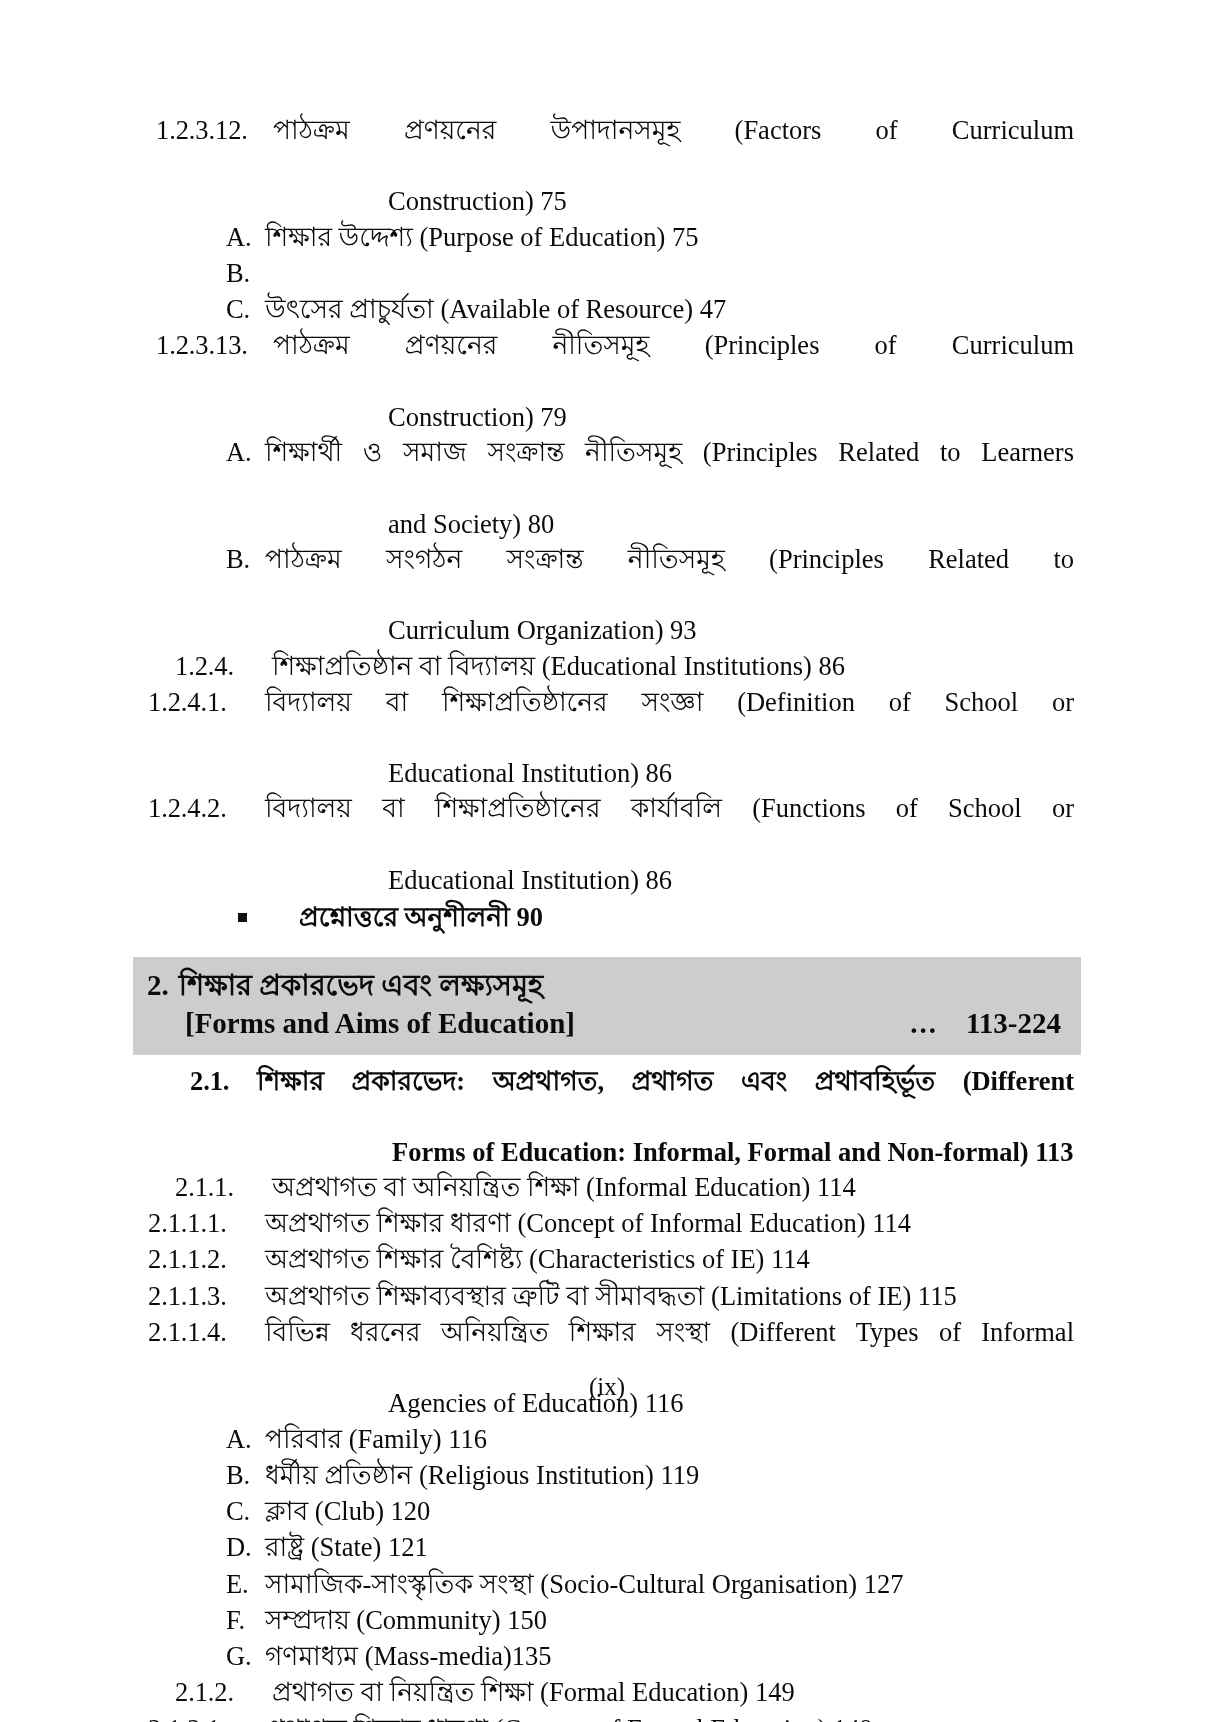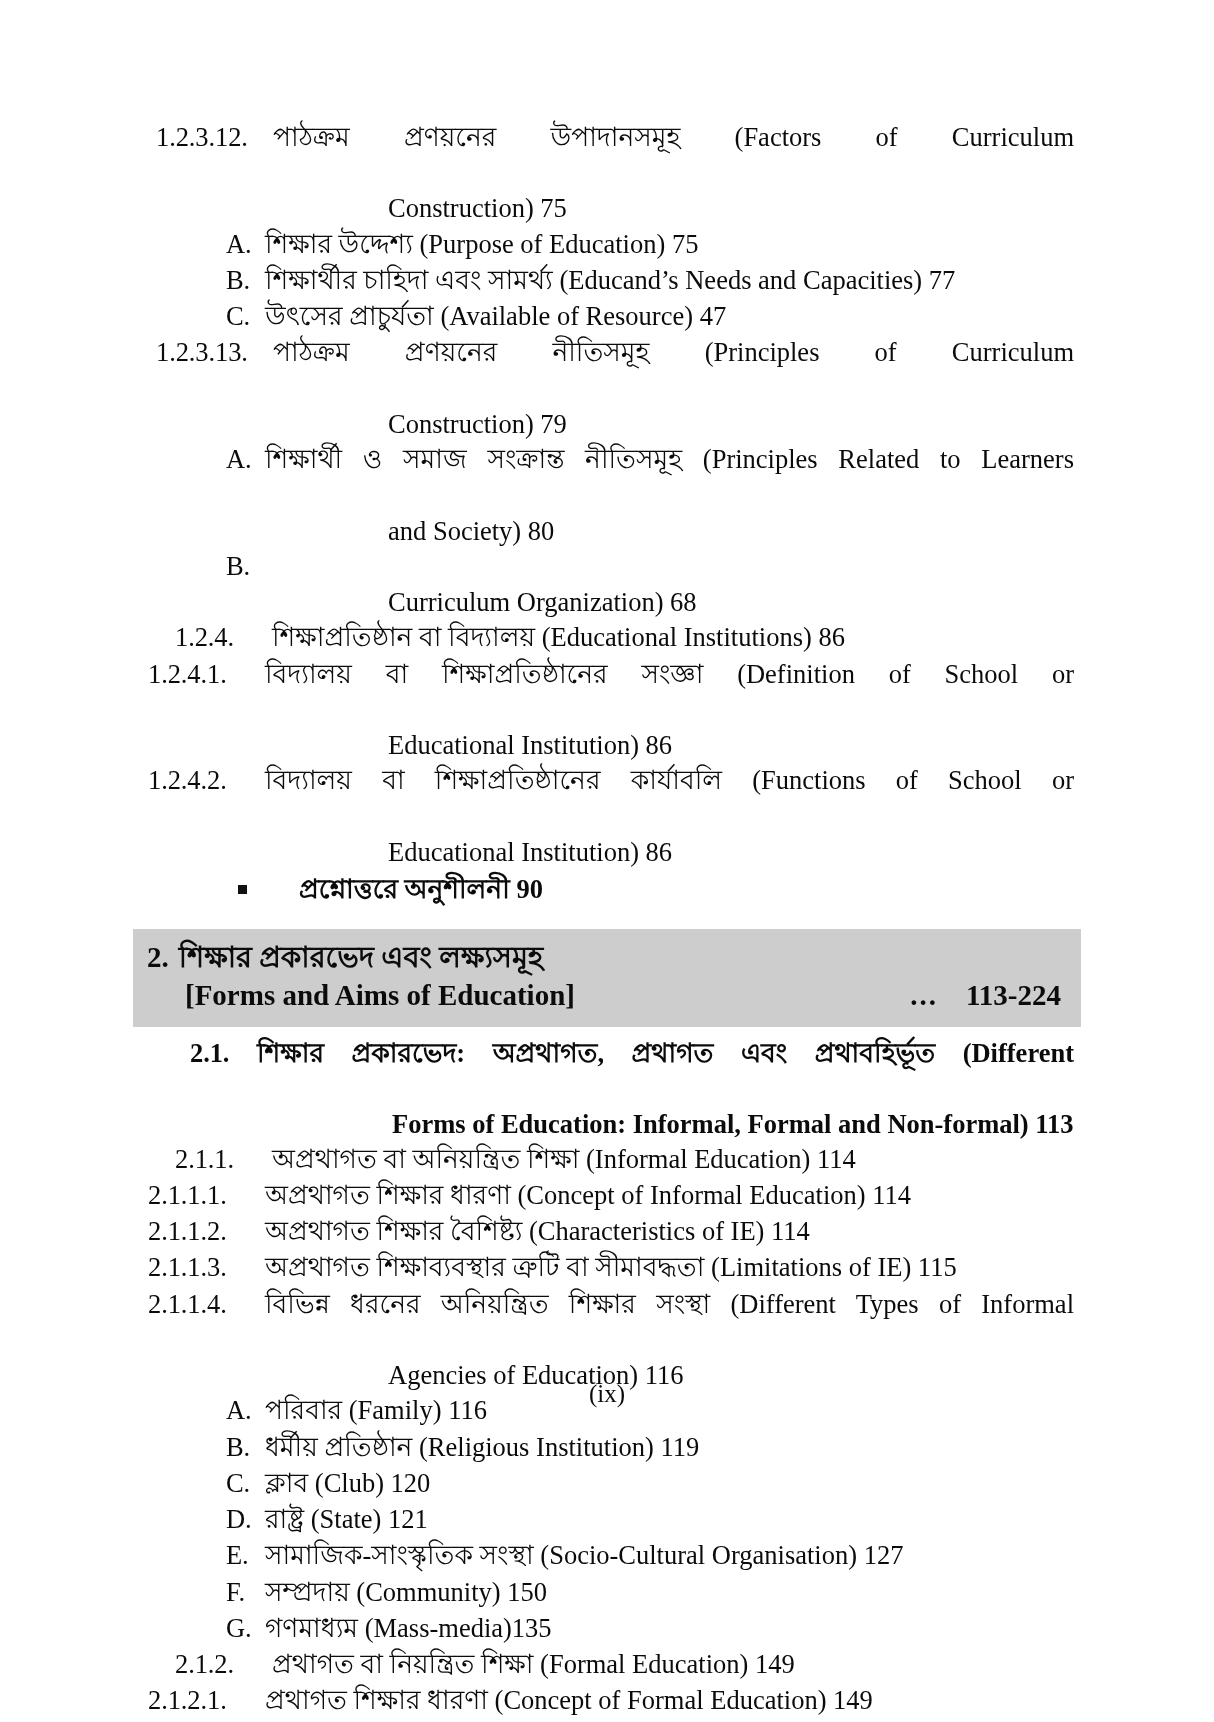--- a/index.html
+++ b/index.html
@@ -10,21 +10,21 @@
   body {
     width: 1214px;
     height: 1722px;
     font-family: "Liberation Serif", "DejaVu Serif", serif;
     color: #0b0b0b;
     position: relative;
     overflow: hidden;
   }
   .page {
     position: absolute;
-    left: 0; top: 12px;
+    left: 0; top: 5px;
     width: 1214px;
     height: 1470px;
     box-sizing: border-box;
     padding: 108px 140px 0 140px;
   }
   
   .toc-line {
     display: flex;
     align-items: baseline;
     font-size: 26.5px;
@@ -152,21 +152,20 @@
     </div>
     <div class="cont cont-indent-1">Construction)  75</div>
 
     <div class="toc-line lvl-alpha">
       <span class="num num-w-alpha">A.</span>
       <span class="txt">শিক্ষার উদ্দেশ্য (Purpose of  Education) 75</span>
     </div>
 
     <div class="toc-line lvl-alpha">
       <span class="num num-w-alpha">B.</span>
-      <span class="txt">শিক্ষার্থীর চাহিদা এবং সামর্থ্য (Educand’s Needs and Capacities) 77</span>
     </div>
 
     <div class="toc-line lvl-alpha">
       <span class="num num-w-alpha">C.</span>
       <span class="txt">উৎসের প্রাচুর্যতা (Available of Resource) 47</span>
     </div>
 
     <div class="toc-line lvl-deep just">
       <span class="num num-w-deep">1.2.3.13.</span>
       <span class="txt">পাঠক্রম প্রণয়নের নীতিসমূহ (Principles of Curriculum</span>
@@ -174,22 +173,23 @@
     <div class="cont cont-indent-1">Construction)  79</div>
 
     <div class="toc-line lvl-alpha just">
       <span class="num num-w-alpha">A.</span>
       <span class="txt">শিক্ষার্থী ও সমাজ সংক্রান্ত নীতিসমূহ (Principles Related to Learners</span>
     </div>
     <div class="cont cont-indent-1">and  Society)  80</div>
 
     <div class="toc-line lvl-alpha just">
       <span class="num num-w-alpha">B.</span>
-    </div>
-    <div class="cont cont-indent-1">Curriculum  Organization)  68</div>
+      <span class="txt">পাঠক্রম সংগঠন সংক্রান্ত নীতিসমূহ (Principles Related to</span>
+    </div>
+    <div class="cont cont-indent-1">Curriculum  Organization)  93</div>
 
     <div class="toc-line lvl-mid">
       <span class="num num-w-mid">1.2.4.</span>
       <span class="txt">শিক্ষাপ্রতিষ্ঠান বা বিদ্যালয় (Educational Institutions) 86</span>
     </div>
 
     <div class="toc-line just" style="padding-left:8px">
       <span class="num num-w-deep">1.2.4.1.</span>
       <span class="txt">বিদ্যালয় বা শিক্ষাপ্রতিষ্ঠানের সংজ্ঞা (Definition of School or</span>
     </div>

